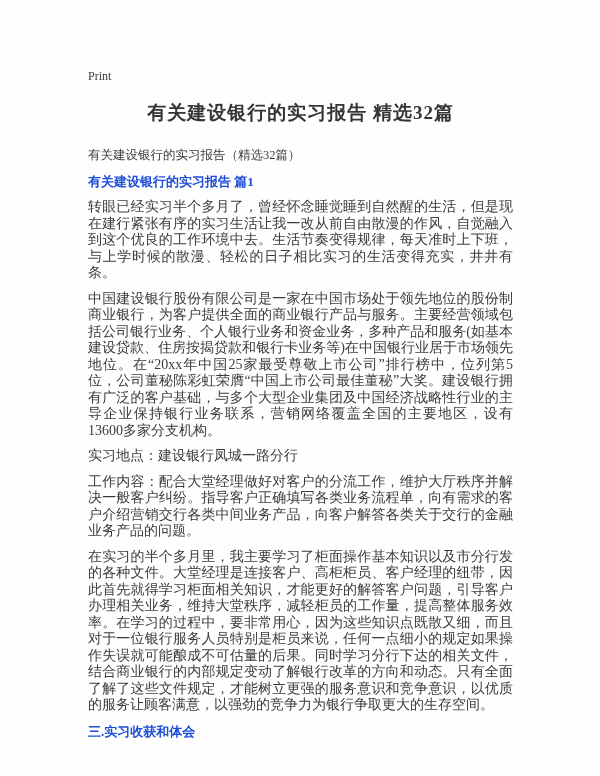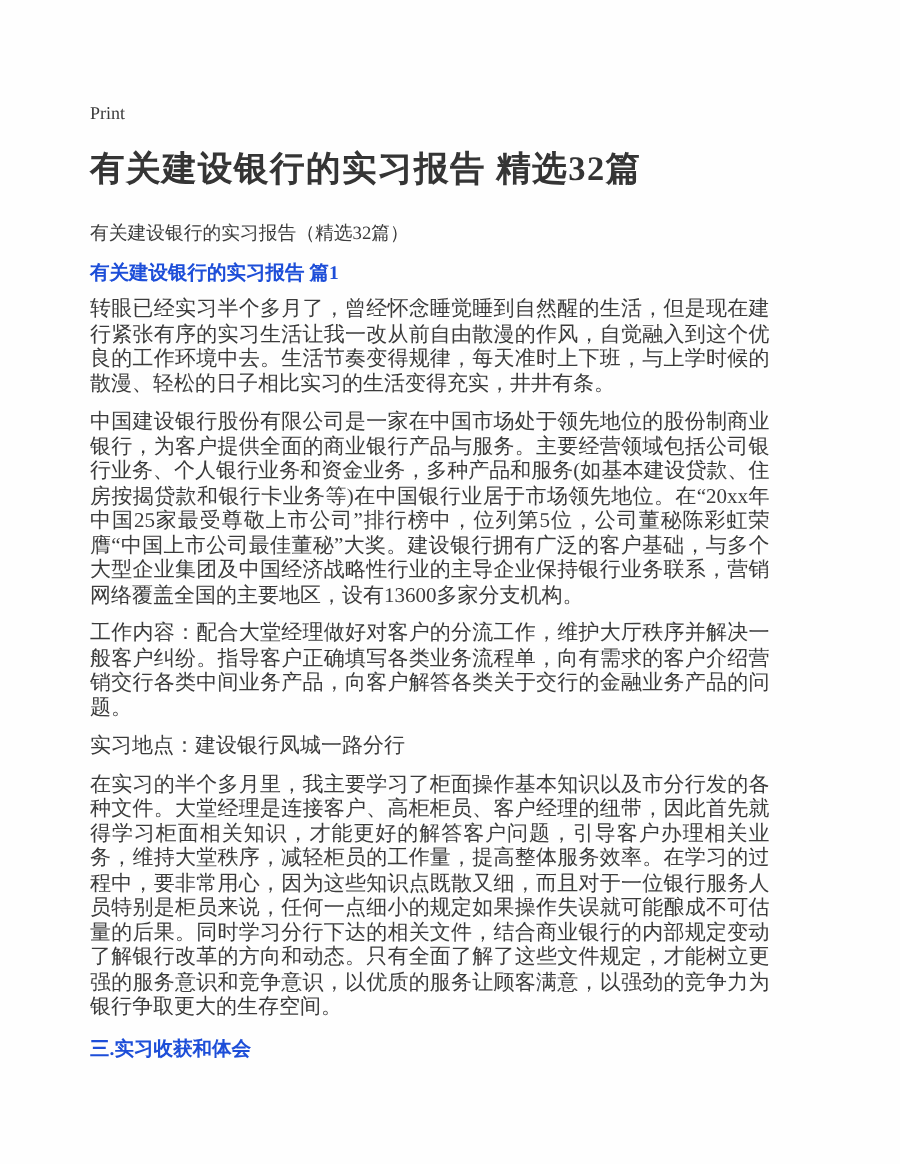--- a/index.html
+++ b/index.html
@@ -5,38 +5,39 @@
   html, body {
     margin: 0;
     padding: 0;
     background: #fdfdfd;
   }
   .page {
     position: relative;
     width: 600px;
     height: 776px;
     box-sizing: border-box;
-    padding: 66px 87px 0 60px;
+    padding: 66px 87px 0 88px;
     background: #fefefe;
     overflow: hidden;
     font-family: "Liberation Serif", serif;
     color: #3b3b3b;
   }
   .print-link {
     display: inline-block;
     font-size: 12px;
     line-height: 14px;
     color: #3b3b3b;
     text-decoration: none;
     cursor: pointer;
   }
   .doc-title {
-    font-size: 23px;
+    font-size: 19px;
     line-height: 24px;
     font-weight: bold;
+    text-align: center;
     margin: 17px 0 0 0;
     color: #353535;
     letter-spacing: 1px;
   }
   .doc-subtitle {
     font-size: 12.5px;
     line-height: 17px;
     margin: 22px 0 0 0;
     font-weight: normal;
   }
@@ -66,21 +67,21 @@
   <p class="doc-subtitle">有关建设银行的实习报告（精选32篇）</p>
 
   <h2 class="sec-heading">有关建设银行的实习报告 篇1</h2>
 
   <p class="para">转眼已经实习半个多月了，曾经怀念睡觉睡到自然醒的生活，但是现在建行紧张有序的实习生活让我一改从前自由散漫的作风，自觉融入到这个优良的工作环境中去。生活节奏变得规律，每天准时上下班，与上学时候的散漫、轻松的日子相比实习的生活变得充实，井井有条。</p>
 
 
   <p class="para">中国建设银行股份有限公司是一家在中国市场处于领先地位的股份制商业银行，为客户提供全面的商业银行产品与服务。主要经营领域包括公司银行业务、个人银行业务和资金业务，多种产品和服务(如基本建设贷款、住房按揭贷款和银行卡业务等)在中国银行业居于市场领先地位。在“20xx年中国25家最受尊敬上市公司”排行榜中，位列第5位，公司董秘陈彩虹荣膺“中国上市公司最佳董秘”大奖。建设银行拥有广泛的客户基础，与多个大型企业集团及中国经济战略性行业的主导企业保持银行业务联系，营销网络覆盖全国的主要地区，设有13600多家分支机构。</p>
 
 
+  <p class="para">实习地点：建设银行凤城一路分行</p>
+
   <p class="para">工作内容：配合大堂经理做好对客户的分流工作，维护大厅秩序并解决一般客户纠纷。指导客户正确填写各类业务流程单，向有需求的客户介绍营销交行各类中间业务产品，向客户解答各类关于交行的金融业务产品的问题。</p>
-
-  <p class="para">实习地点：建设银行凤城一路分行</p>
 
   <p class="para">在实习的半个多月里，我主要学习了柜面操作基本知识以及市分行发的各种文件。大堂经理是连接客户、高柜柜员、客户经理的纽带，因此首先就得学习柜面相关知识，才能更好的解答客户问题，引导客户办理相关业务，维持大堂秩序，减轻柜员的工作量，提高整体服务效率。在学习的过程中，要非常用心，因为这些知识点既散又细，而且对于一位银行服务人员特别是柜员来说，任何一点细小的规定如果操作失误就可能酿成不可估量的后果。同时学习分行下达的相关文件，结合商业银行的内部规定变动了解银行改革的方向和动态。只有全面了解了这些文件规定，才能树立更强的服务意识和竞争意识，以优质的服务让顾客满意，以强劲的竞争力为银行争取更大的生存空间。</p>
 
   <h2 class="sec-heading">三.实习收获和体会</h2>
 
 </div>
 
 </body></html>

